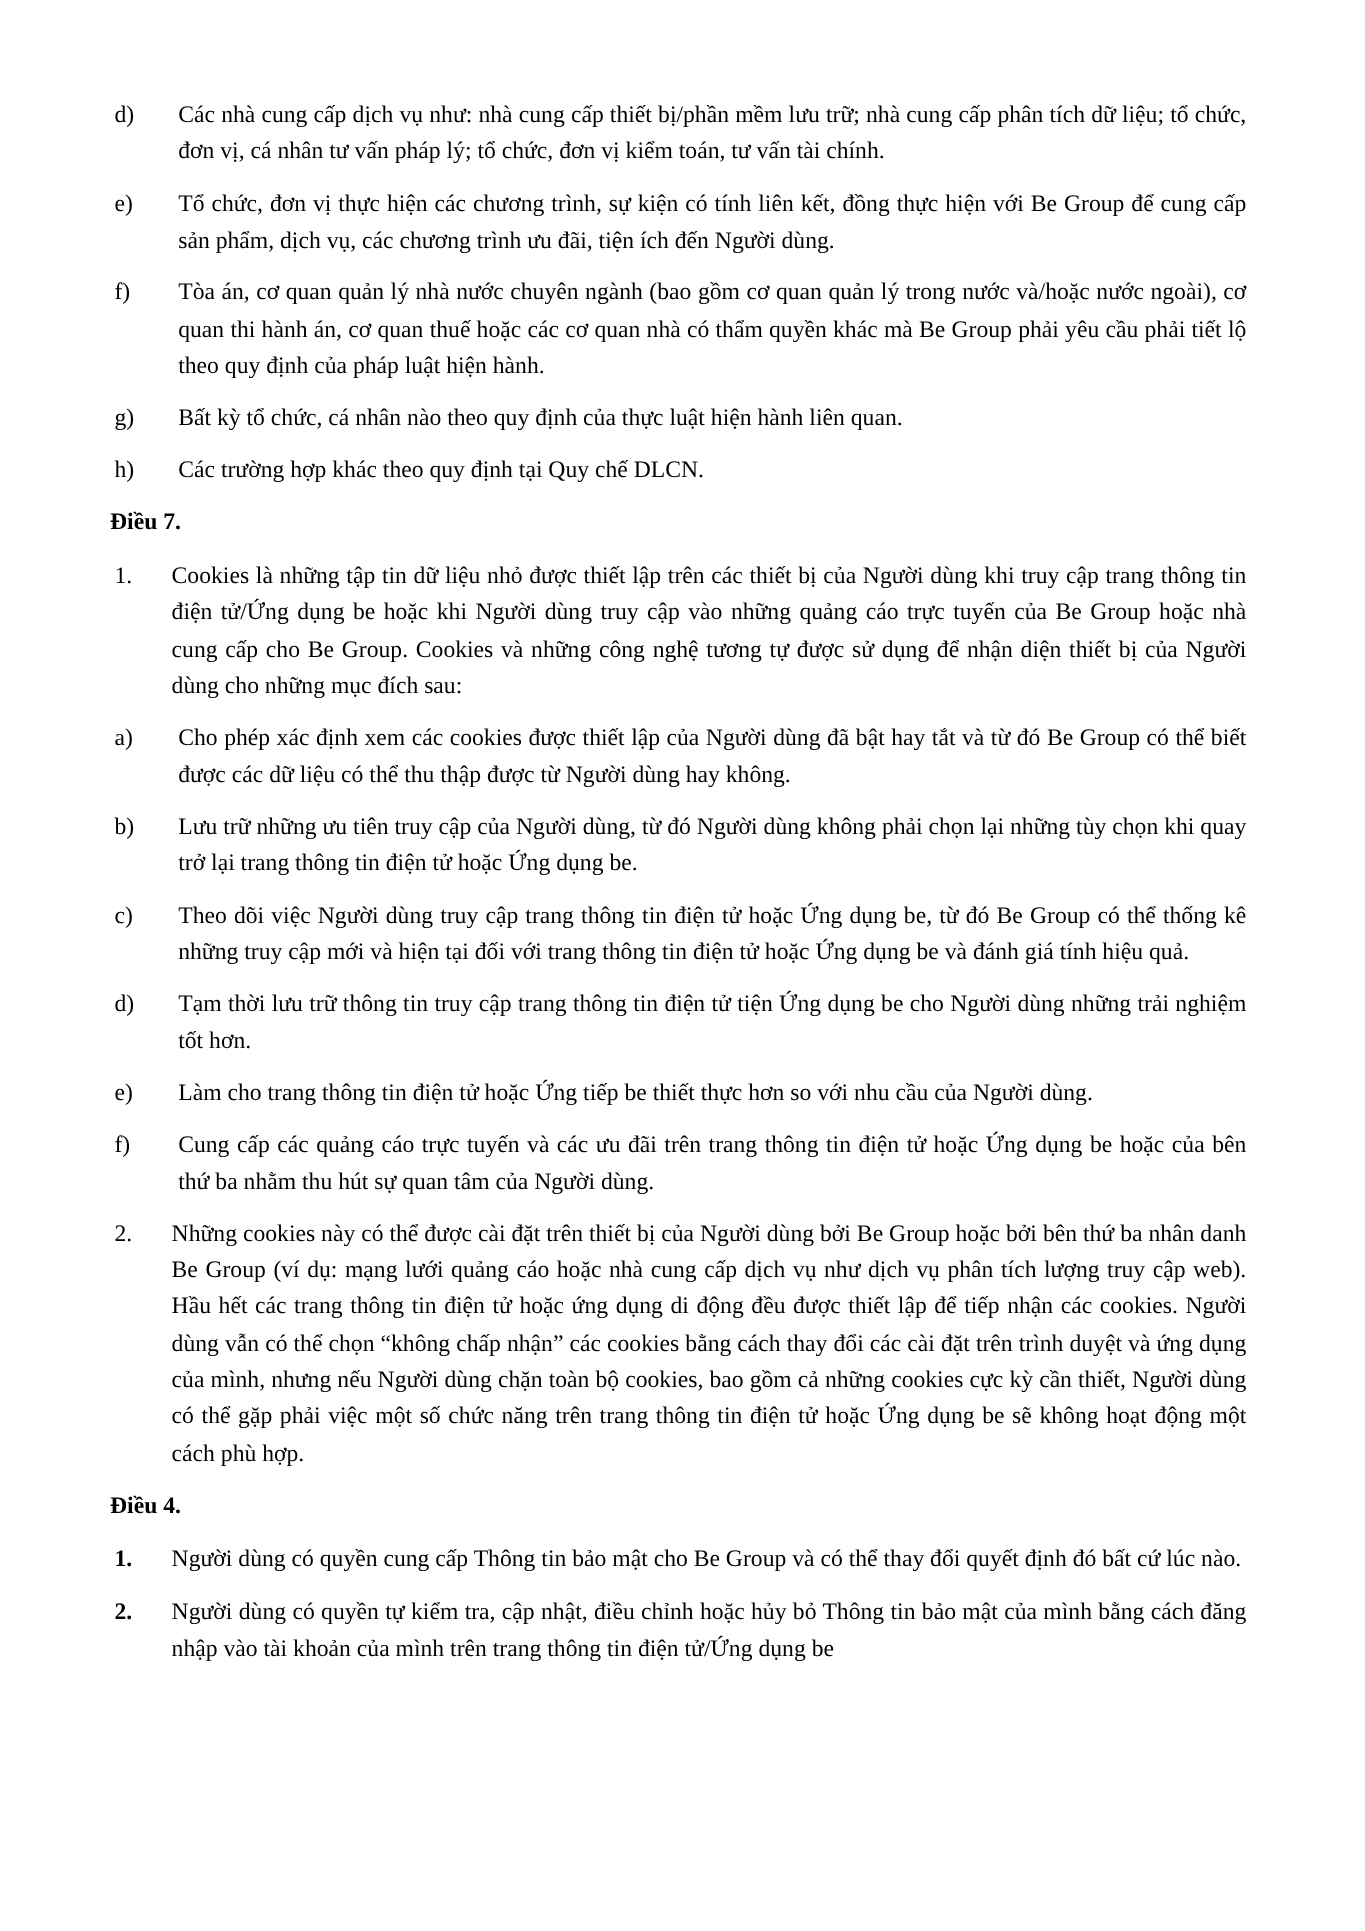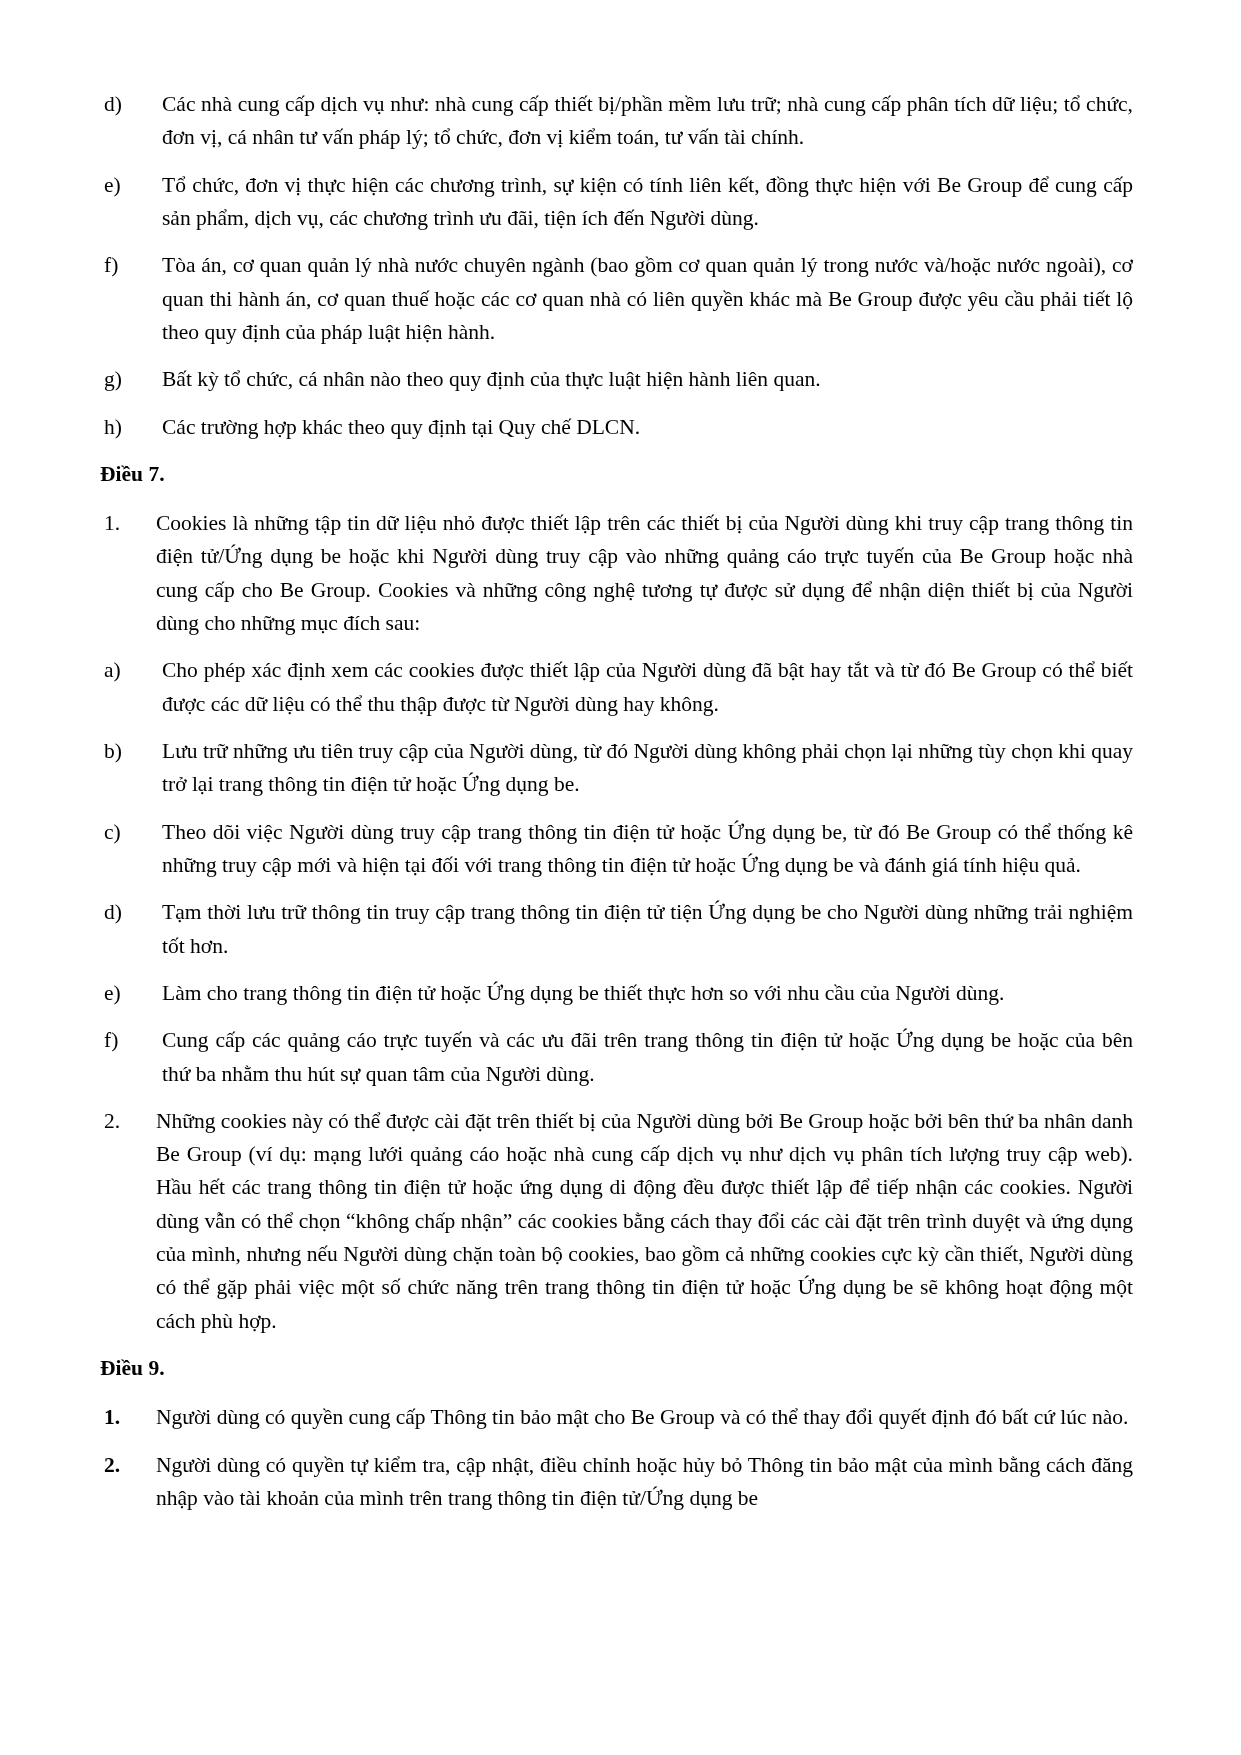--- a/index.html
+++ b/index.html
@@ -78,21 +78,21 @@
       <span class="body">Các nhà cung cấp dịch vụ như: nhà cung cấp thiết bị/phần mềm lưu trữ; nhà cung cấp phân tích dữ liệu; tổ chức, đơn vị, cá nhân tư vấn pháp lý; tổ chức, đơn vị kiểm toán, tư vấn tài chính.</span>
     </div>
 
     <div class="item">
       <span class="marker">e)</span>
       <span class="body">Tổ chức, đơn vị thực hiện các chương trình, sự kiện có tính liên kết, đồng thực hiện với Be Group để cung cấp sản phẩm, dịch vụ, các chương trình ưu đãi, tiện ích đến Người dùng.</span>
     </div>
 
     <div class="item">
       <span class="marker">f)</span>
-      <span class="body">Tòa án, cơ quan quản lý nhà nước chuyên ngành (bao gồm cơ quan quản lý trong nước và/hoặc nước ngoài), cơ quan thi hành án, cơ quan thuế hoặc các cơ quan nhà có liên quyền khác mà Be Group được yêu cầu phải tiết lộ theo quy định của pháp luật hiện hành.</span>
+      <span class="body">Tòa án, cơ quan quản lý nhà nước chuyên ngành (bao gồm cơ quan quản lý trong nước và/hoặc nước ngoài), cơ quan thi hành án, cơ quan thuế hoặc các cơ quan nhà có thẩm quyền khác mà Be Group phải yêu cầu phải tiết lộ theo quy định của pháp luật hiện hành.</span>
     </div>
 
     <div class="item">
       <span class="marker">g)</span>
       <span class="body">Bất kỳ tổ chức, cá nhân nào theo quy định của thực luật hiện hành liên quan.</span>
     </div>
 
     <div class="item">
       <span class="marker">h)</span>
       <span class="body">Các trường hợp khác theo quy định tại Quy chế DLCN.</span>
@@ -122,35 +122,35 @@
       <span class="body">Theo dõi việc Người dùng truy cập trang thông tin điện tử hoặc Ứng dụng be, từ đó Be Group có thể thống kê những truy cập mới và hiện tại đối với trang thông tin điện tử hoặc Ứng dụng be và đánh giá tính hiệu quả.</span>
     </div>
 
     <div class="item">
       <span class="marker">d)</span>
       <span class="body">Tạm thời lưu trữ thông tin truy cập trang thông tin điện tử tiện Ứng dụng be cho Người dùng những trải nghiệm tốt hơn.</span>
     </div>
 
     <div class="item">
       <span class="marker">e)</span>
-      <span class="body">Làm cho trang thông tin điện tử hoặc Ứng dụng be thiết thực hơn so với nhu cầu của Người dùng.</span>
+      <span class="body">Làm cho trang thông tin điện tử hoặc Ứng tiếp be thiết thực hơn so với nhu cầu của Người dùng.</span>
     </div>
 
     <div class="item">
       <span class="marker">f)</span>
       <span class="body">Cung cấp các quảng cáo trực tuyến và các ưu đãi trên trang thông tin điện tử hoặc Ứng dụng be hoặc của bên thứ ba nhằm thu hút sự quan tâm của Người dùng.</span>
     </div>
 
     <div class="item num">
       <span class="marker">2.</span>
       <span class="body">Những cookies này có thể được cài đặt trên thiết bị của Người dùng bởi Be Group hoặc bởi bên thứ ba nhân danh Be Group (ví dụ: mạng lưới quảng cáo hoặc nhà cung cấp dịch vụ như dịch vụ phân tích lượng truy cập web). Hầu hết các trang thông tin điện tử hoặc ứng dụng di động đều được thiết lập để tiếp nhận các cookies. Người dùng vẫn có thể chọn “không chấp nhận” các cookies bằng cách thay đổi các cài đặt trên trình duyệt và ứng dụng của mình, nhưng nếu Người dùng chặn toàn bộ cookies, bao gồm cả những cookies cực kỳ cần thiết, Người dùng có thể gặp phải việc một số chức năng trên trang thông tin điện tử hoặc Ứng dụng be sẽ không hoạt động một cách phù hợp.</span>
     </div>
 
     <div class="article-heading two-line">
-      <span class="art-no">Điều 9.</span>
+      <span class="art-no">Điều 4.</span>
     </div>
 
     <div class="item num bold-marker">
       <span class="marker">1.</span>
       <span class="body">Người dùng có quyền cung cấp Thông tin bảo mật cho Be Group và có thể thay đổi quyết định đó bất cứ lúc nào.</span>
     </div>
 
     <div class="item num bold-marker">
       <span class="marker">2.</span>
       <span class="body">Người dùng có quyền tự kiểm tra, cập nhật, điều chỉnh hoặc hủy bỏ Thông tin bảo mật của mình bằng cách đăng nhập vào tài khoản của mình trên trang thông tin điện tử/Ứng dụng be</span>

